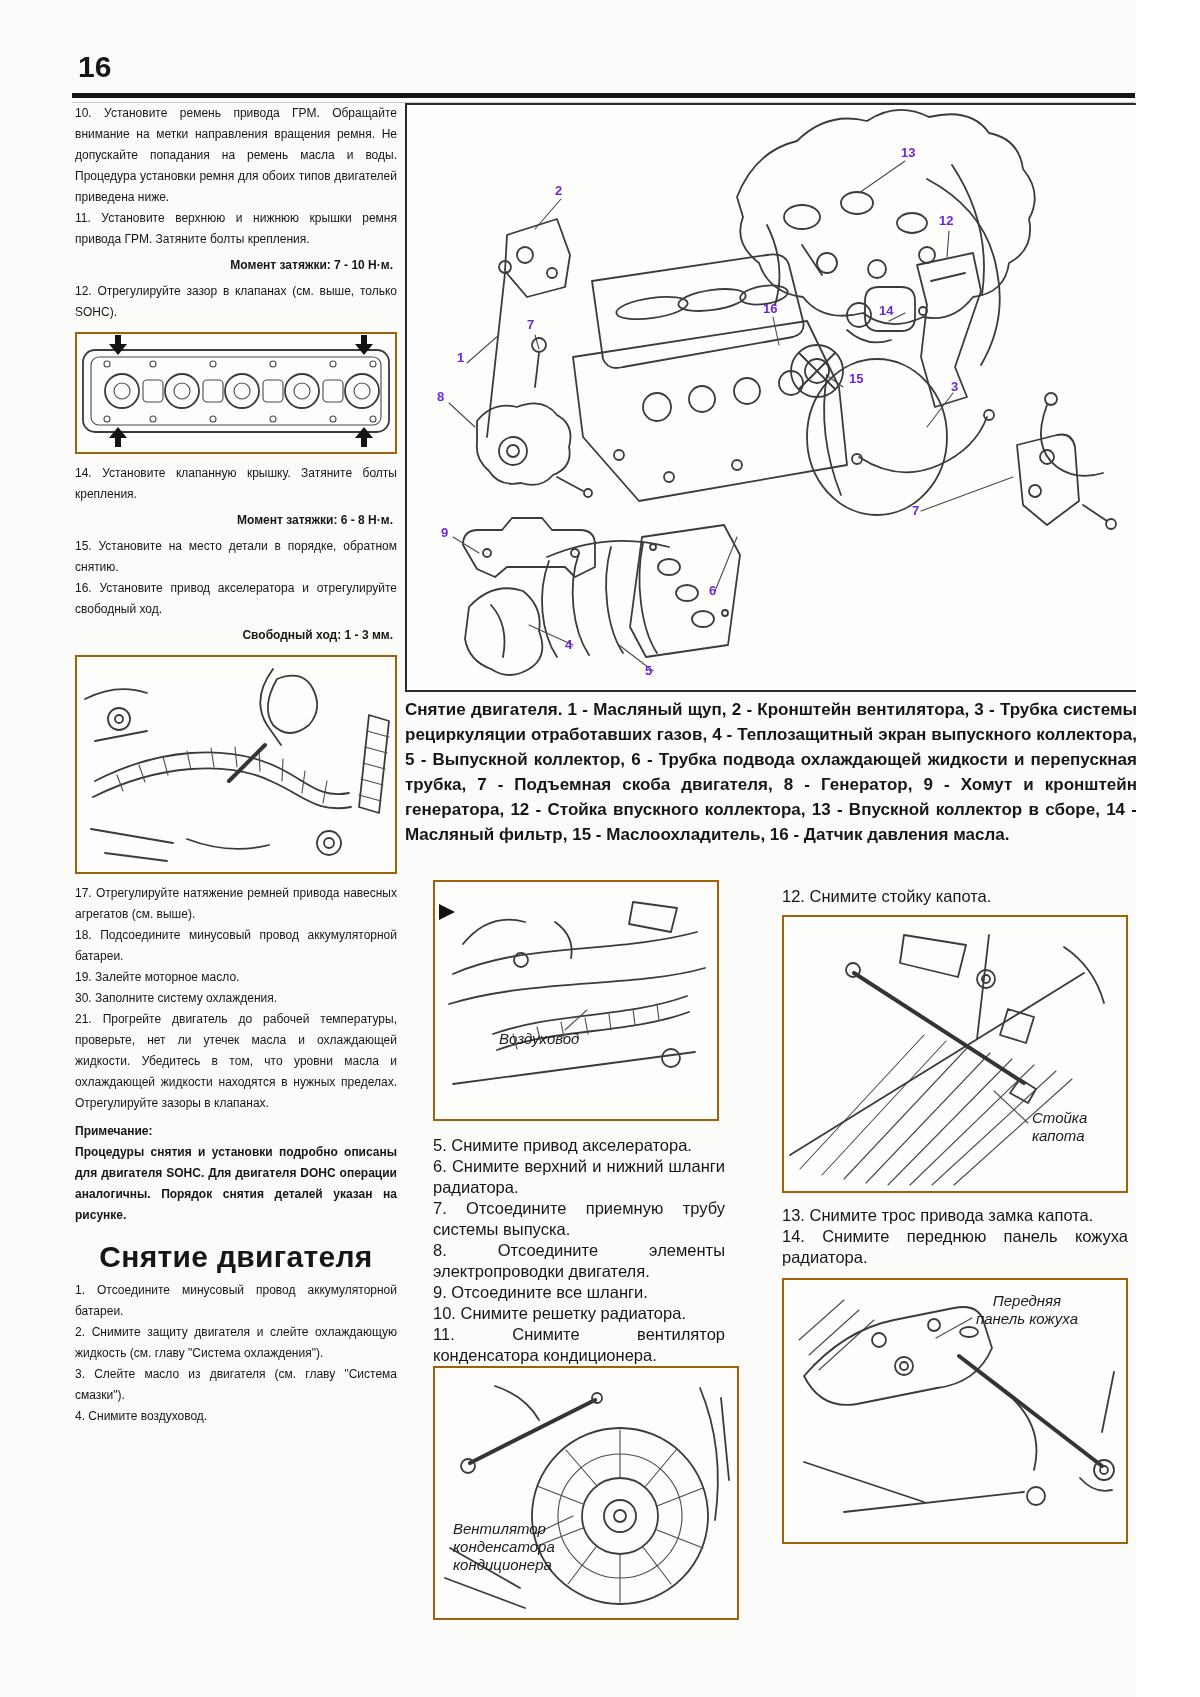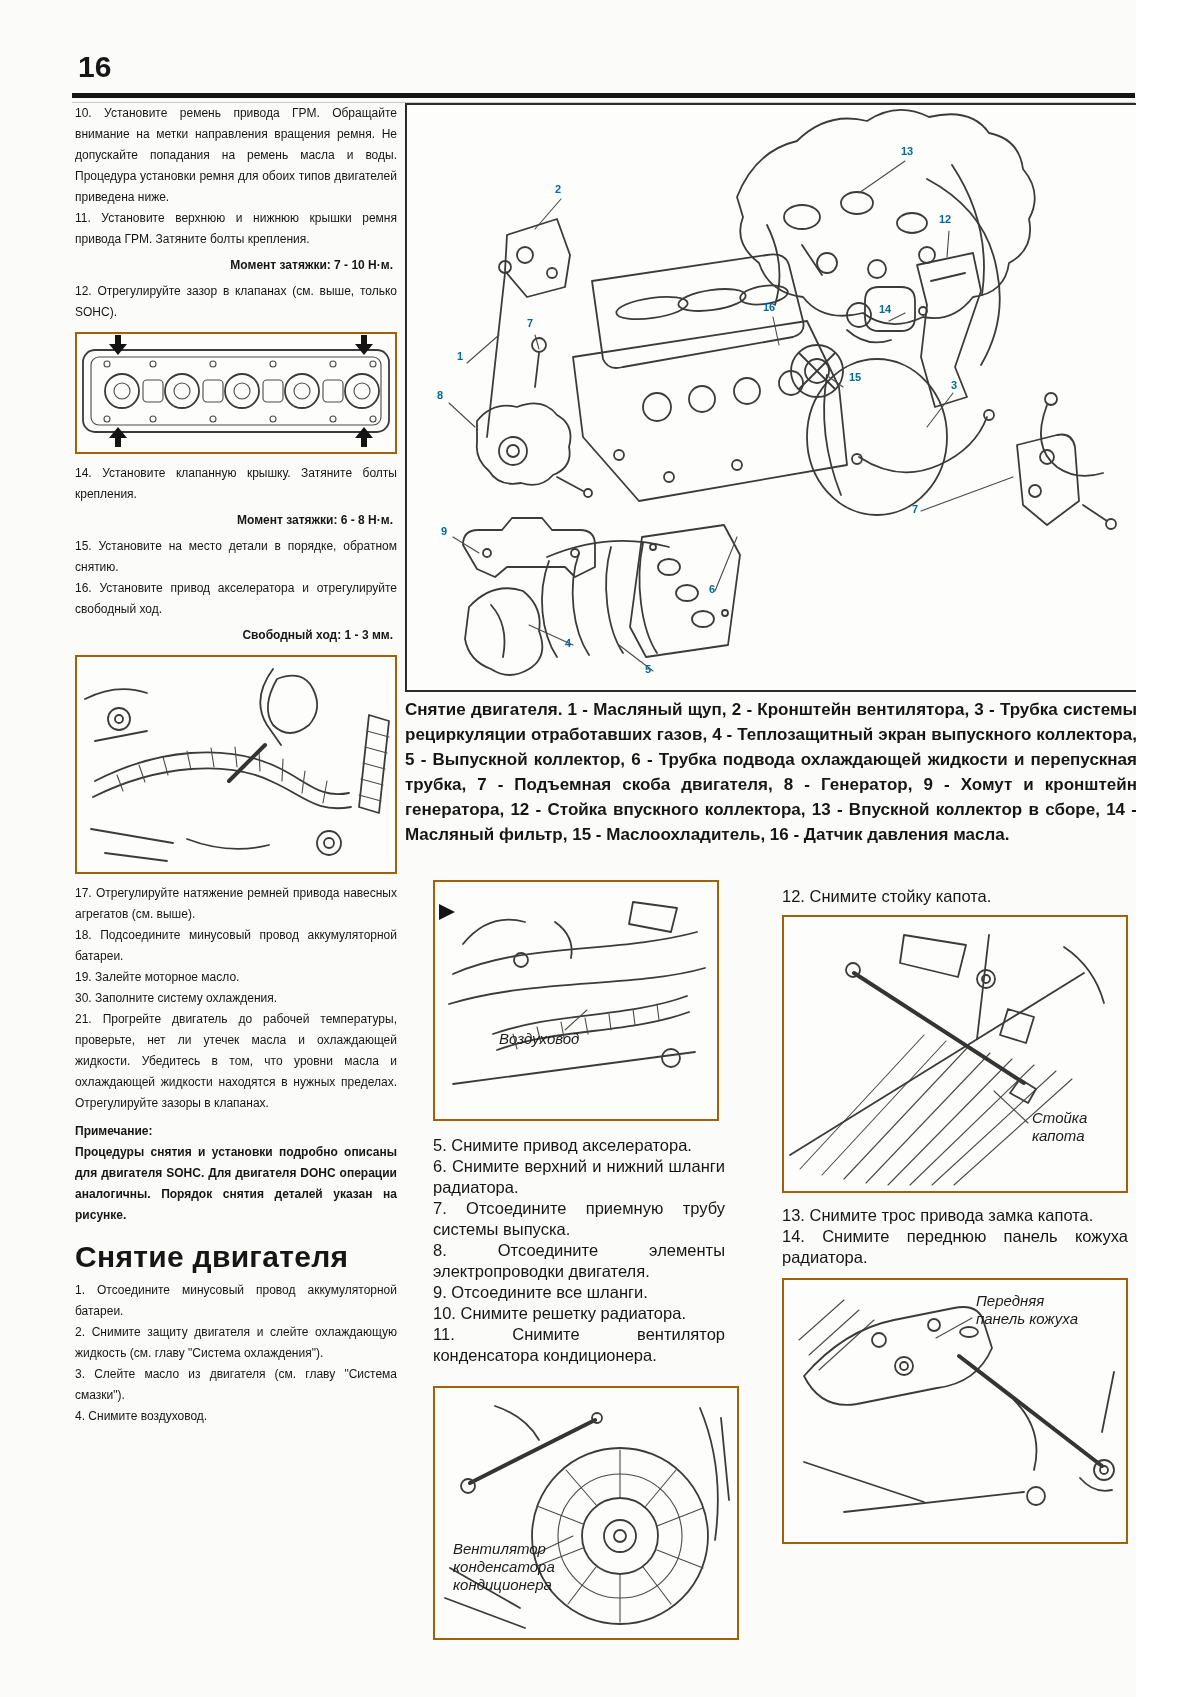--- a/index.html
+++ b/index.html
@@ -13,32 +13,32 @@
   .pagenum{position:absolute;left:78px;top:50px;font-size:30px;font-weight:bold;}
   .ptitle{position:absolute;left:180px;top:53px;width:840px;text-align:center;font-size:27px;font-weight:bold;letter-spacing:.2px;}
   .rule-thick{position:absolute;left:72px;top:93px;width:1063px;height:5px;background:#151515;}
   .rule-thin{position:absolute;left:72px;top:102px;width:1063px;height:1px;background:#c9c9c5;}
   
   .col-left{position:absolute;left:75px;top:103px;width:322px;}
   .col-left p{margin:0;font-size:12px;line-height:21px;text-align:justify;}
   .col-left p.spec{font-weight:bold;margin:5px 4px;text-align:right;}
   .col-left p.notelbl{font-weight:bold;margin-top:7px;}
   .col-left p.notebody{font-weight:bold;}
-  h2.sect{margin:14px 0 6px 0;font-size:30px;font-weight:bold;letter-spacing:.3px;}
+  h2.sect{margin:14px 0 6px 0;font-size:30px;font-weight:bold;letter-spacing:.3px;text-align:center;}
   .figbox{
     position:relative;border:2px solid #a16207;background:#fdfdfc;
     margin:9px 0;overflow:hidden;font-style:italic;
   }
   .photo-label{
     position:absolute;font-size:15px;line-height:18px;color:#1c1c1c;
     white-space:pre-line;
   }
   
   .diagram{position:absolute;left:405px;top:103px;width:730px;height:585px;border:2px solid #2b2b2b;background:#fdfdfc;}
-  .dlabel{position:absolute;font-size:11px;font-weight:600;color:#0369a1;}
+  .dlabel{position:absolute;font-size:13px;font-weight:600;color:#6d28d9;}
   .caption{
     position:absolute;left:405px;top:697px;width:732px;
     font-size:17px;line-height:25px;font-weight:bold;text-align:justify;margin:0;
   }
   .col-mid{position:absolute;left:433px;top:880px;width:292px;}
   .col-mid p,.col-right p{margin:0;font-size:16.5px;line-height:21px;text-align:justify;}
   .col-right{position:absolute;left:782px;top:886px;width:346px;}
   svg{display:block;}
   .ink{stroke:#3b3b3b;fill:none;stroke-width:1.8;stroke-linecap:round;stroke-linejoin:round;}
   .ink-thin{stroke:#4a4a4a;fill:none;stroke-width:1.1;stroke-linecap:round;}
@@ -354,21 +354,21 @@
     </figure>
 
     <p style="margin-top:14px">5. Снимите привод акселератора.</p>
     <p>6. Снимите верхний и нижний шланги радиатора.</p>
     <p>7. Отсоедините приемную трубу системы выпуска.</p>
     <p>8. Отсоедините элементы электропроводки двигателя.</p>
     <p>9. Отсоедините все шланги.</p>
     <p>10. Снимите решетку радиатора.</p>
     <p>11. Снимите вентилятор конденсатора кондиционера.</p>
 
-    <figure class="figbox" style="height:250px;width:302px;margin-top:20px">
+    <figure class="figbox" style="height:250px;width:302px;margin-top:0">
       <svg width="298" height="246" viewBox="0 0 298 246">
         <g class="ink">
           <path d="M35,95 L160,32" class="ink-bold"></path>
           <circle cx="33" cy="98" r="7"></circle>
             <circle cx="162" cy="30" r="5"></circle>
           <path d="M265,20 q25,60 15,132"></path>
             <path d="M286,30 l8,82"></path>
           <circle cx="185" cy="148" r="88"></circle>
           <circle cx="185" cy="148" r="38"></circle>
             <circle cx="185" cy="148" r="16"></circle>
@@ -453,18 +453,18 @@
           <circle cx="320" cy="190" r="10"></circle>
             <circle cx="320" cy="190" r="4"></circle>
           <path d="M296,198 q14,16 32,12"></path>
           <path d="M20,182 l120,40"></path>
             <path d="M60,232 l180,-20"></path>
           <circle cx="252" cy="216" r="9"></circle>
           <path d="M330,92 l-12,60"></path>
           <path d="M230,120 q30,30 20,70"></path>
         </g>
       </svg>
-      <span class="photo-label" style="left:192px;top:12px;text-align:left">Передняя
+      <span class="photo-label" style="left:192px;top:12px;text-align:center">Передняя
 панель кожуха</span>
     </figure>
   </section>
 
 </div>
 
 </body></html>

